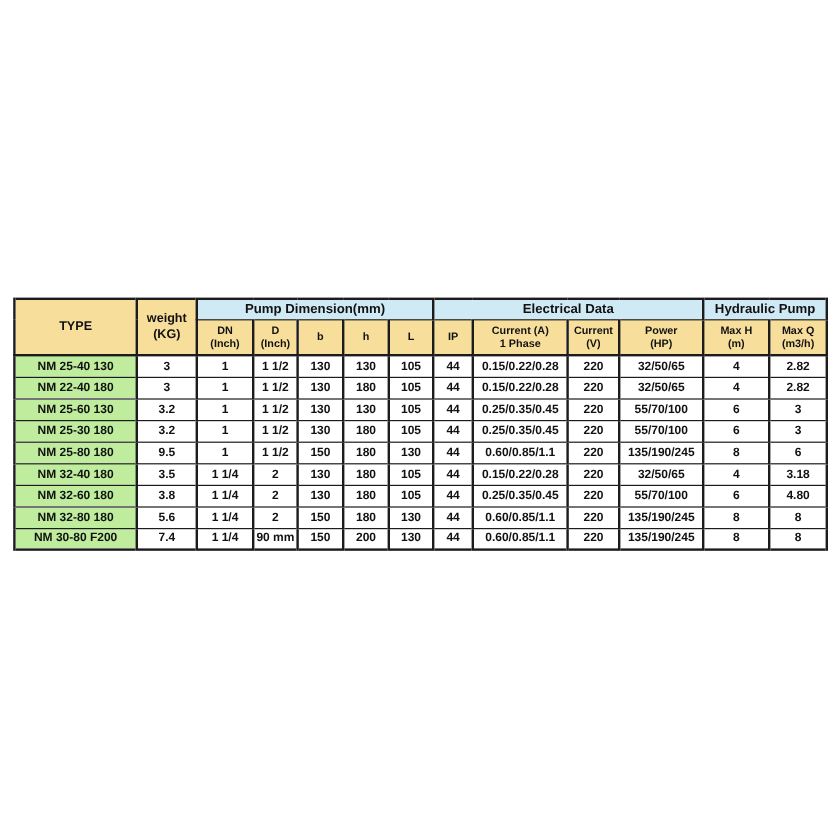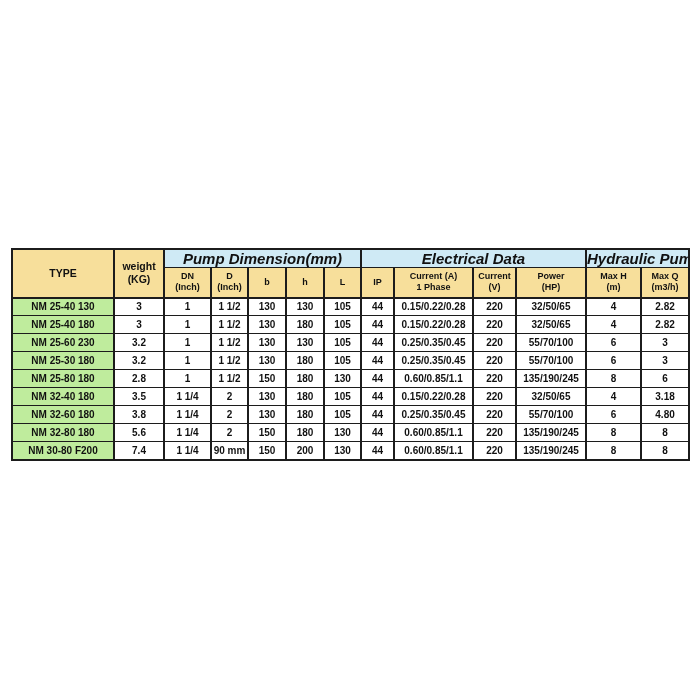--- a/index.html
+++ b/index.html
@@ -41,22 +41,21 @@
     vertical-align: middle;
     font-weight: bold;
     overflow: hidden;
     white-space: nowrap;
   }
   tr.group-row { height: 17px; }
   tr.sub-row { height: 30px; }
   tbody tr { height: 18px; margin-left: 31px; }
   th.group-h {
     background: var(--group-blue);
-    font-size: 15px;
-    font-style: italic;
+    font-size: 11px;
   }
   th.merged-h {
     background: var(--header-yellow);
     font-size: 10.5px;
     border-bottom: 2px solid var(--border);
     line-height: 1.25;
   }
   th.sub-h {
     background: var(--header-yellow);
     font-size: 9px;
@@ -157,36 +156,36 @@
           <td>130</td>
           <td>105</td>
           <td>44</td>
           <td>0.15/0.22/0.28</td>
           <td>220</td>
           <td>32/50/65</td>
           <td>4</td>
           <td>2.82</td>
         </tr>
         <tr>
-          <td class="type-cell">NM 25-40 180</td>
+          <td class="type-cell">NM 22-40 180</td>
           <td>3</td>
           <td>1</td>
           <td>1 1/2</td>
           <td>130</td>
           <td>180</td>
           <td>105</td>
           <td>44</td>
           <td>0.15/0.22/0.28</td>
           <td>220</td>
           <td>32/50/65</td>
           <td>4</td>
           <td>2.82</td>
         </tr>
         <tr>
-          <td class="type-cell">NM 25-60 230</td>
+          <td class="type-cell">NM 25-60 130</td>
           <td>3.2</td>
           <td>1</td>
           <td>1 1/2</td>
           <td>130</td>
           <td>130</td>
           <td>105</td>
           <td>44</td>
           <td>0.25/0.35/0.45</td>
           <td>220</td>
           <td>55/70/100</td>
@@ -203,21 +202,21 @@
           <td>105</td>
           <td>44</td>
           <td>0.25/0.35/0.45</td>
           <td>220</td>
           <td>55/70/100</td>
           <td>6</td>
           <td>3</td>
         </tr>
         <tr>
           <td class="type-cell">NM 25-80 180</td>
-          <td>2.8</td>
+          <td>9.5</td>
           <td>1</td>
           <td>1 1/2</td>
           <td>150</td>
           <td>180</td>
           <td>130</td>
           <td>44</td>
           <td>0.60/0.85/1.1</td>
           <td>220</td>
           <td>135/190/245</td>
           <td>8</td>

